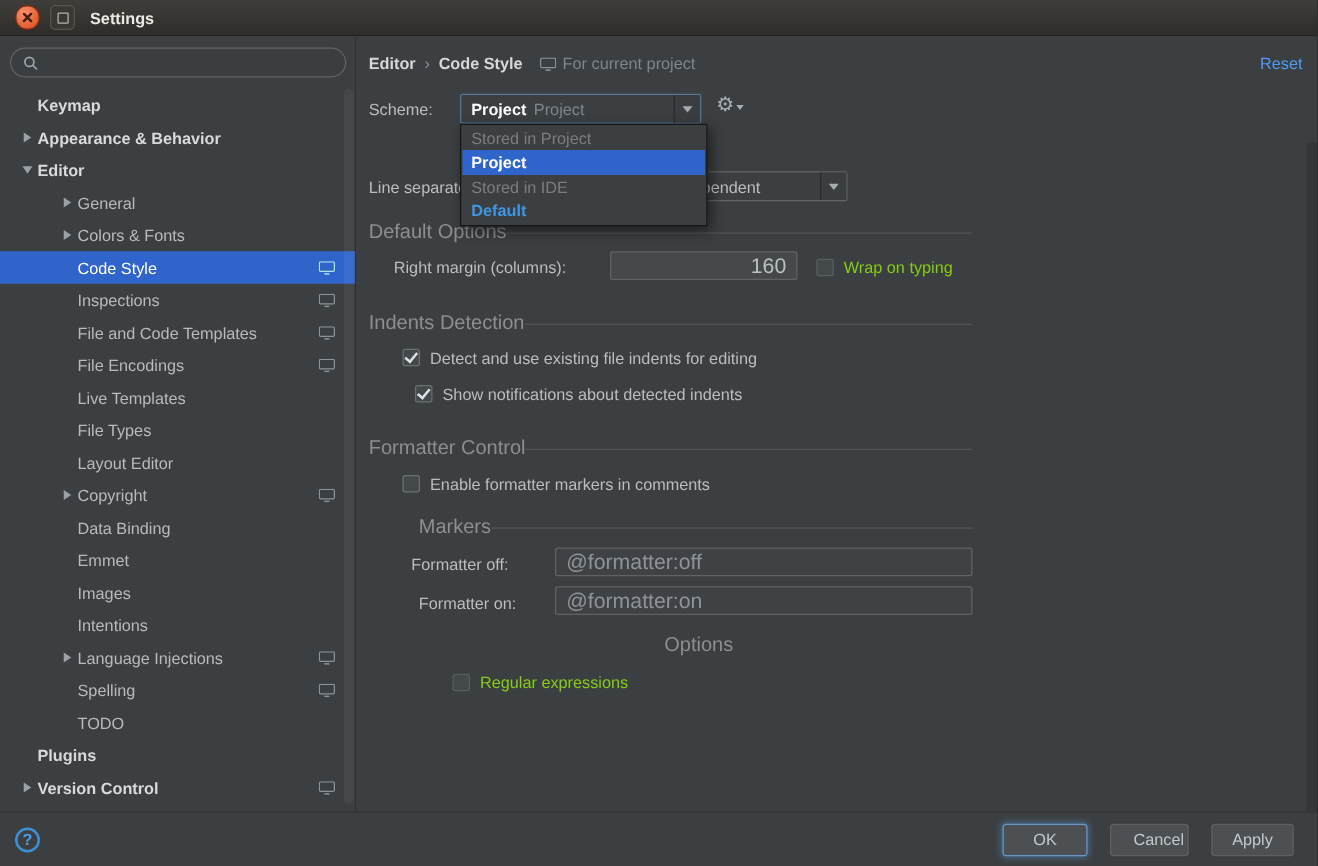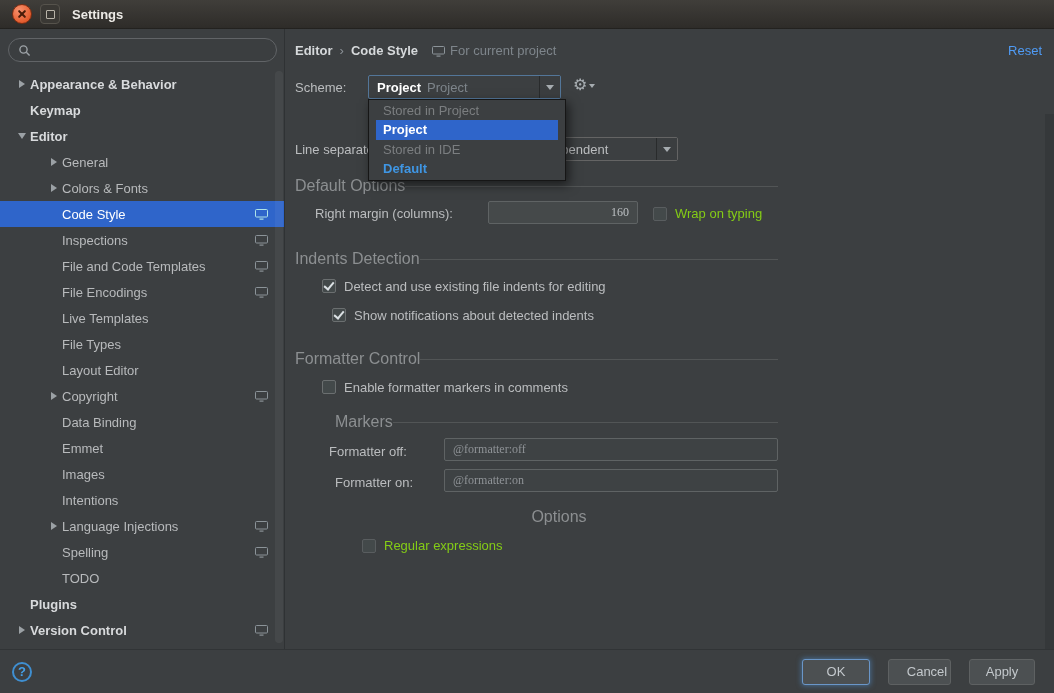--- a/index.html
+++ b/index.html
@@ -51,27 +51,27 @@
   .combo .cval{flex:1;display:flex;align-items:center;padding-left:8px;color:#bbbdbf;white-space:nowrap;overflow:hidden;}
   .combo .abox{flex:0 0 20px;border-left:1px solid #292b2c;background:#3b3e40;display:flex;align-items:center;justify-content:center;}
   .tri{width:0;height:0;border:4px solid transparent;border-top:5px solid #a6acb0;margin-top:5px;}
   .scheme-combo{left:83px;top:46px;width:193px;height:24px;border-color:#537699;}
   .scheme-combo .sv{font-weight:bold;color:#fff;margin-right:6px;}
   .scheme-combo .sh{color:#7e858b;}
   .ls-combo{left:203px;top:108px;width:190px;height:24px;}
   .gear{position:absolute;left:288px;top:48px;display:flex;align-items:center;cursor:default;}
   .gear .g{font-size:16px;color:#a8aeb2;line-height:1;}
   .gear .tri{border-width:3px;border-top-width:4px;margin-top:4px;margin-left:2px;}
-  .tfield{position:absolute;background:#45494a;border:1px solid #5f6364;border-radius:2px;color:#bcc0c3;font-size:12px;font-family:Liberation Serif, serif;box-sizing:border-box;outline:none;}
+  .tfield{position:absolute;background:#45494a;border:1px solid #5f6364;border-radius:2px;color:#bcc0c3;font-size:17px;font-family:Liberation Sans, sans-serif;box-sizing:border-box;outline:none;}
   .rm-input{left:203px;top:172px;width:150px;height:23px;text-align:right;padding:0 8px;}
   .fmt-input{width:334px;height:23px;left:159px;padding:4px 8px;color:#8f9397;background:#3e4244;}
   .f-off{top:409px;} .f-on{top:440px;}
 
   
-  .popup{position:absolute;left:83px;top:70px;width:198px;background:#3c3f41;border:1px solid #161616;box-shadow:3px 4px 10px rgba(0,0,0,.55);z-index:20;font-size:13px;padding:1px 7px;box-sizing:border-box;}
+  .popup{position:absolute;left:83px;top:70px;width:198px;background:#3c3f41;border:1px solid #161616;box-shadow:3px 4px 10px rgba(0,0,0,.55);z-index:20;font-size:13px;padding:1px 1px;box-sizing:border-box;}
   .pp-grp{height:19px;line-height:19px;padding-left:7px;color:#7b7e80;}
   .pp-itm{height:20px;line-height:20px;padding-left:7px;color:#c7cacc;cursor:default;}
   .pp-itm.sel{background:#2f65ca;color:#fff;font-weight:bold;}
   .pp-itm.alt{color:#3f96e4;font-weight:bold;}
 
   
   .sec{position:absolute;display:flex;align-items:center;color:#8c8f91;font-size:16px;}
   .sec .line{flex:1;height:1px;background:#525556;}
   .cbrow{position:absolute;display:flex;align-items:center;gap:8px;font-size:13px;color:#bbbdbf;height:16px;cursor:default;}
   .cb{width:14px;height:14px;background:#43494a;border:1px solid #6b6f70;border-radius:2px;position:relative;flex:0 0 14px;box-sizing:border-box;}
@@ -111,26 +111,26 @@
           <svg width="13" height="13" viewBox="0 0 13 13">
               <circle cx="5.5" cy="5.5" r="3.6" fill="none" stroke="#9da3a7" stroke-width="1.4"></circle>
               <line x1="8.3" y1="8.3" x2="11.6" y2="11.6" stroke="#9da3a7" stroke-width="1.4"></line>
             </svg>
         </span>
         <input value="" style="">
       </div>
 
       <div class="tree">
         <div class="trow lvl0 bold">
+            <span class="arr"></span>
+            <span class="lbl">Keymap</span>
+          </div>
+        <div class="trow lvl0 bold">
             <span class="arr r"></span>
             <span class="lbl">Appearance &amp; Behavior</span>
-          </div>
-        <div class="trow lvl0 bold">
-            <span class="arr"></span>
-            <span class="lbl">Keymap</span>
           </div>
         <div class="trow lvl0 bold">
             <span class="arr d"></span>
             <span class="lbl">Editor</span>
           </div>
         <div class="trow lvl1">
             <span class="arr r"></span>
             <span class="lbl">General</span>
           </div>
         <div class="trow lvl1">

